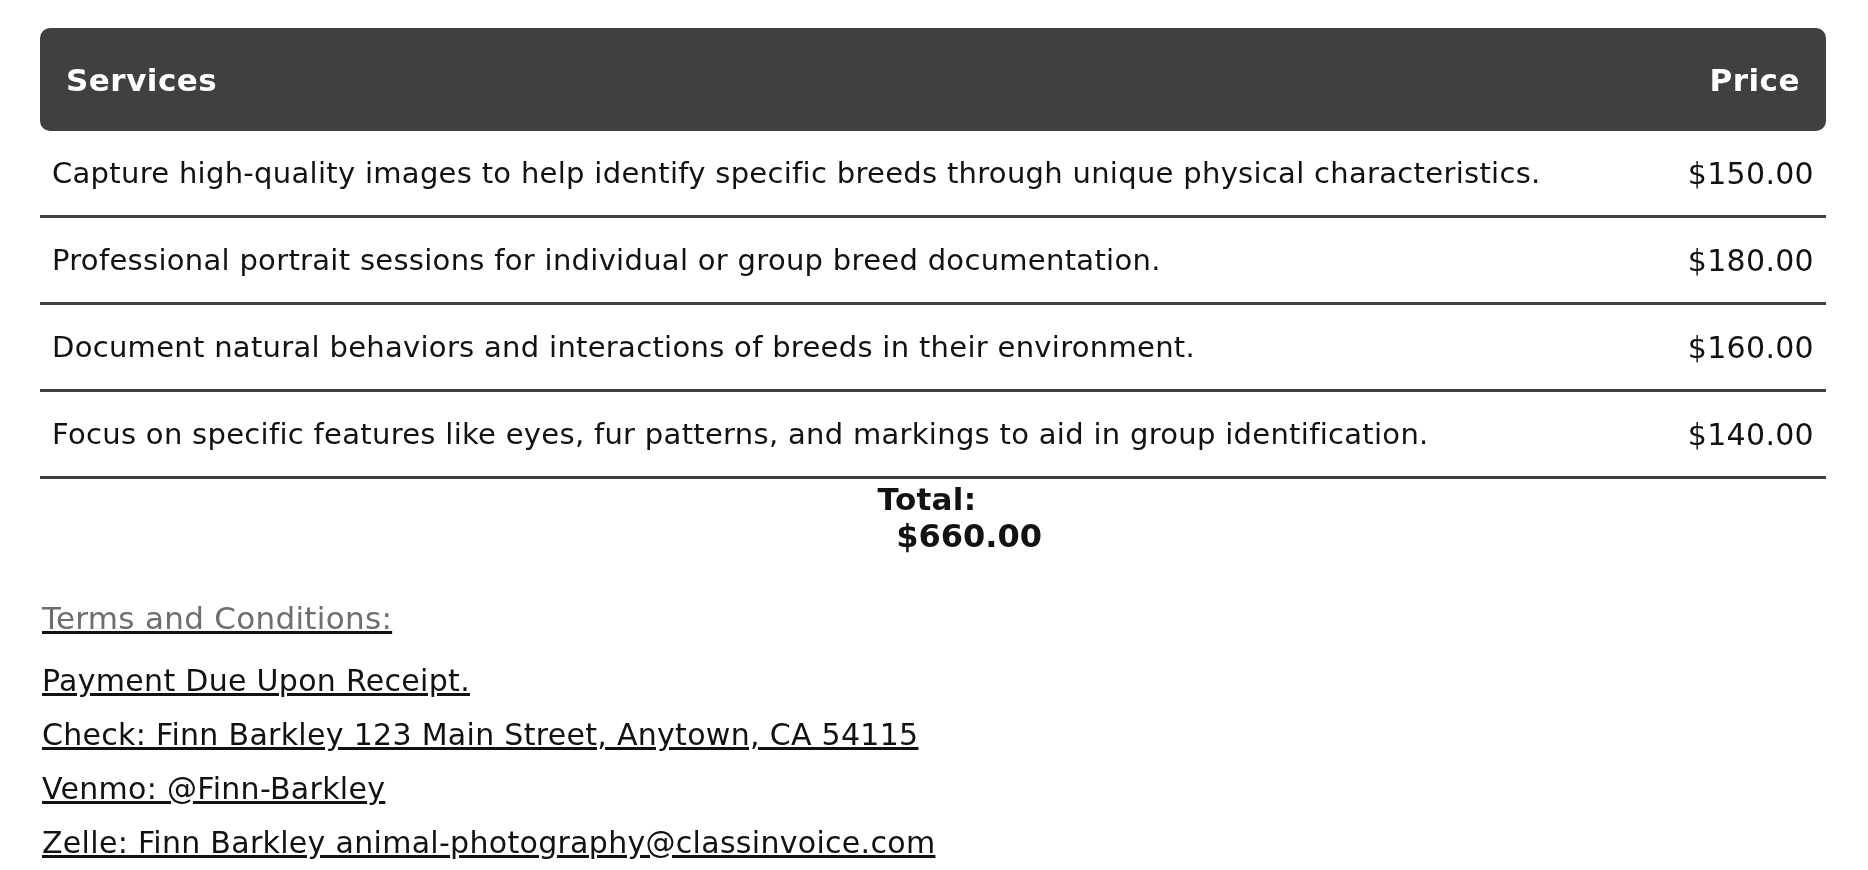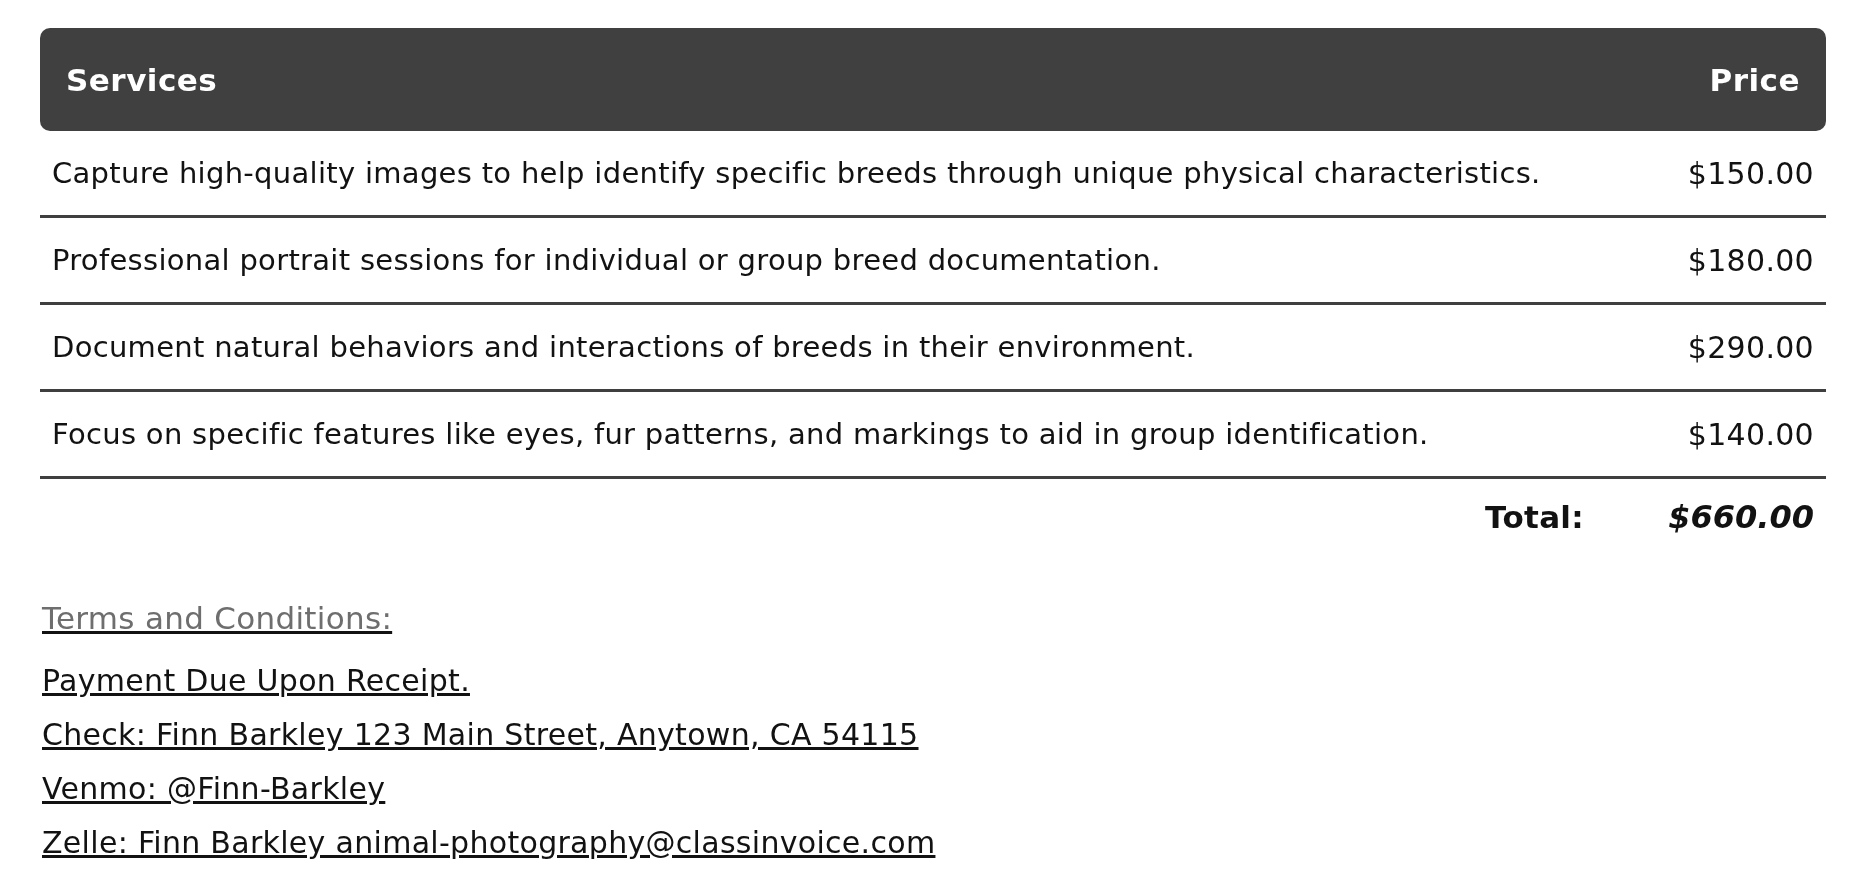--- a/index.html
+++ b/index.html
@@ -65,32 +65,32 @@
     font-size: 30px;
     white-space: nowrap;
   }
   .total-row {
     display: flex;
     justify-content: flex-end;
     align-items: center;
     height: 76px;
     padding-right: 12px;
     font-weight: bold;
+    flex-direction: column;
   }
   .total-label {
     font-size: 31px;
     letter-spacing: 0.3px;
   }
   .total-value {
     font-size: 32px;
     min-width: 150px;
     margin-left: 80px;
     text-align: right;
     white-space: nowrap;
-    font-style: italic;
   }
   .terms {
     position: absolute;
     left: 42px;
     top: 598px;
     font-size: 30px;
     letter-spacing: 0.3px;
     text-decoration: underline;
   }
   .terms-heading {
@@ -121,21 +121,21 @@
       <div class="cell-price">$150.00</div>
     </div>
 
     <div class="tbl-row">
       <div class="cell-service">Professional portrait sessions for individual or group breed documentation.</div>
       <div class="cell-price">$180.00</div>
     </div>
 
     <div class="tbl-row">
       <div class="cell-service">Document natural behaviors and interactions of breeds in their environment.</div>
-      <div class="cell-price">$290.00</div>
+      <div class="cell-price">$160.00</div>
     </div>
 
     <div class="tbl-row">
       <div class="cell-service">Focus on specific features like eyes, fur patterns, and markings to aid in group identification.</div>
       <div class="cell-price">$140.00</div>
     </div>
 
     <div class="total-row">
       <span class="total-label">Total:</span>
       <span class="total-value">$660.00</span>

